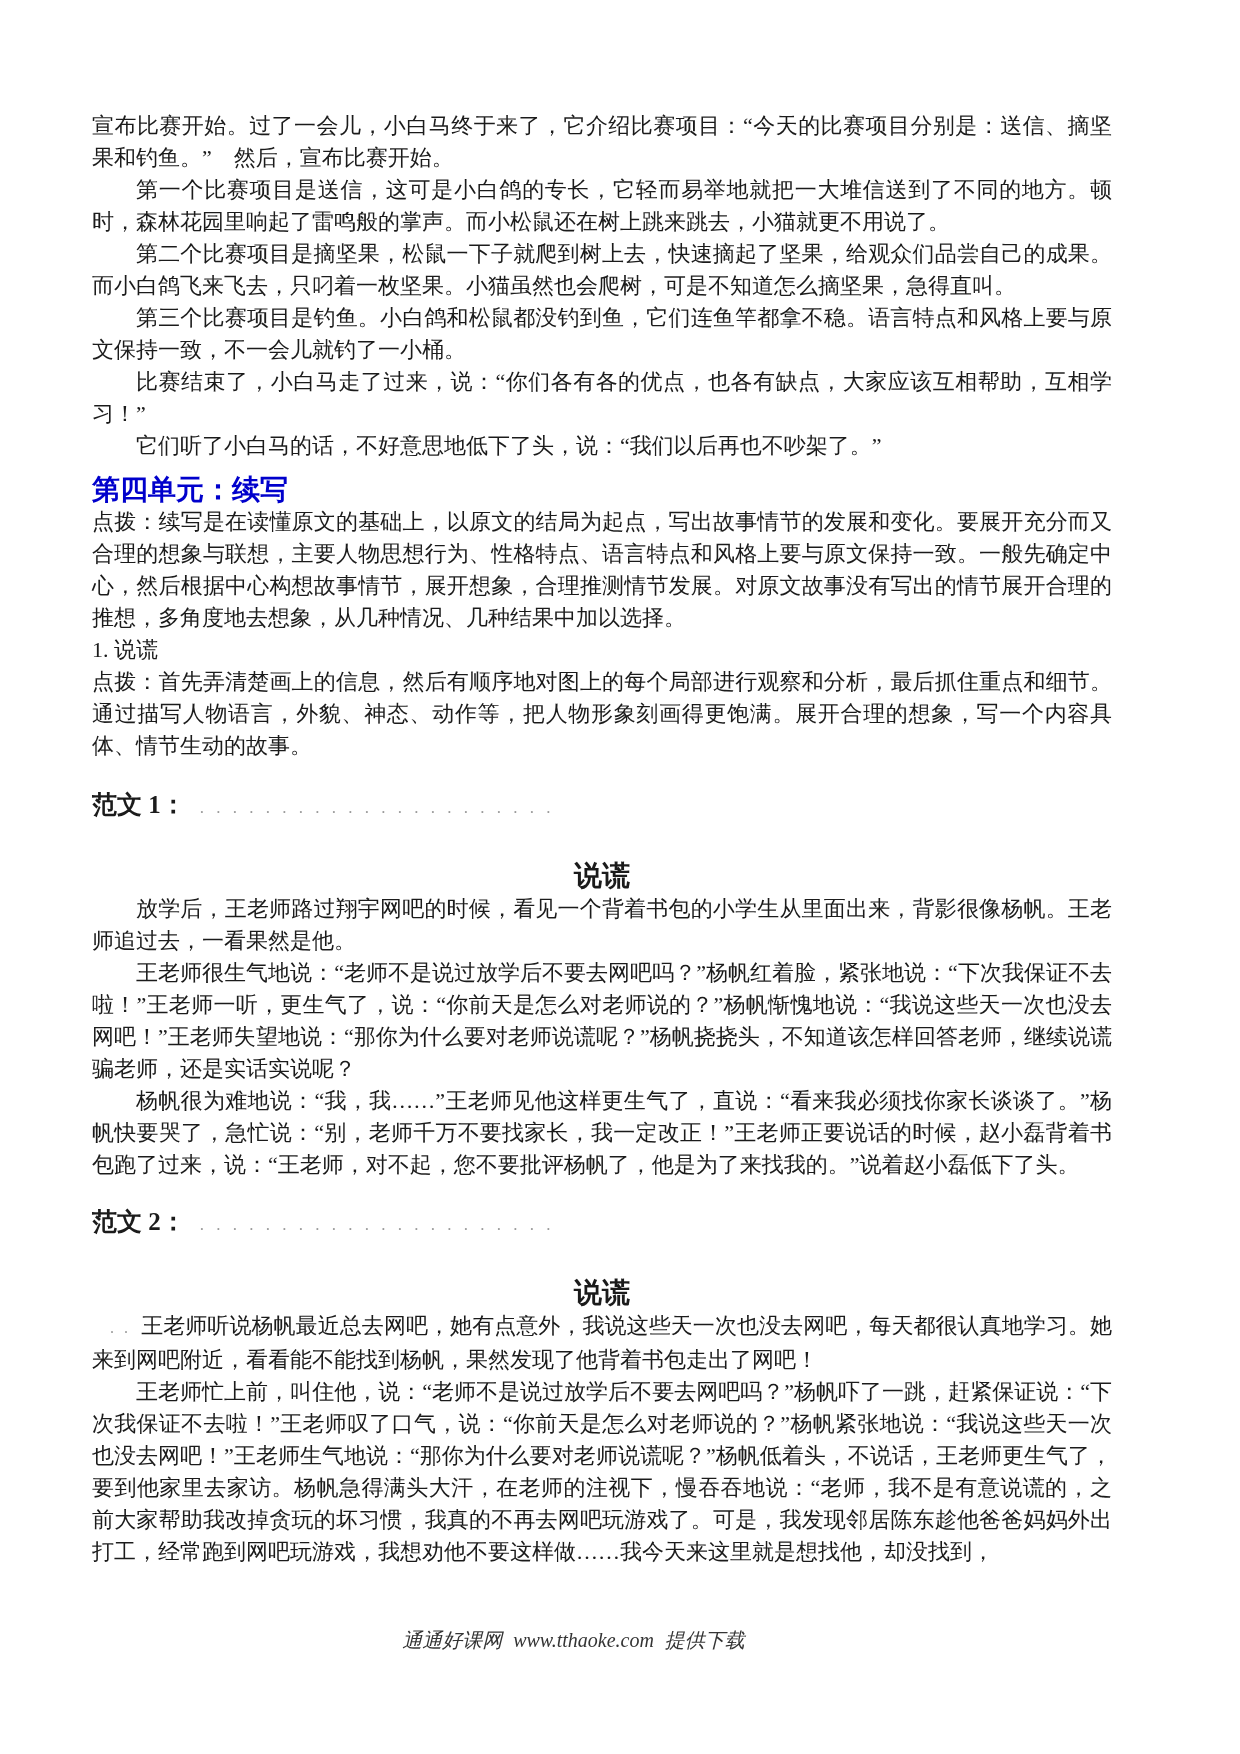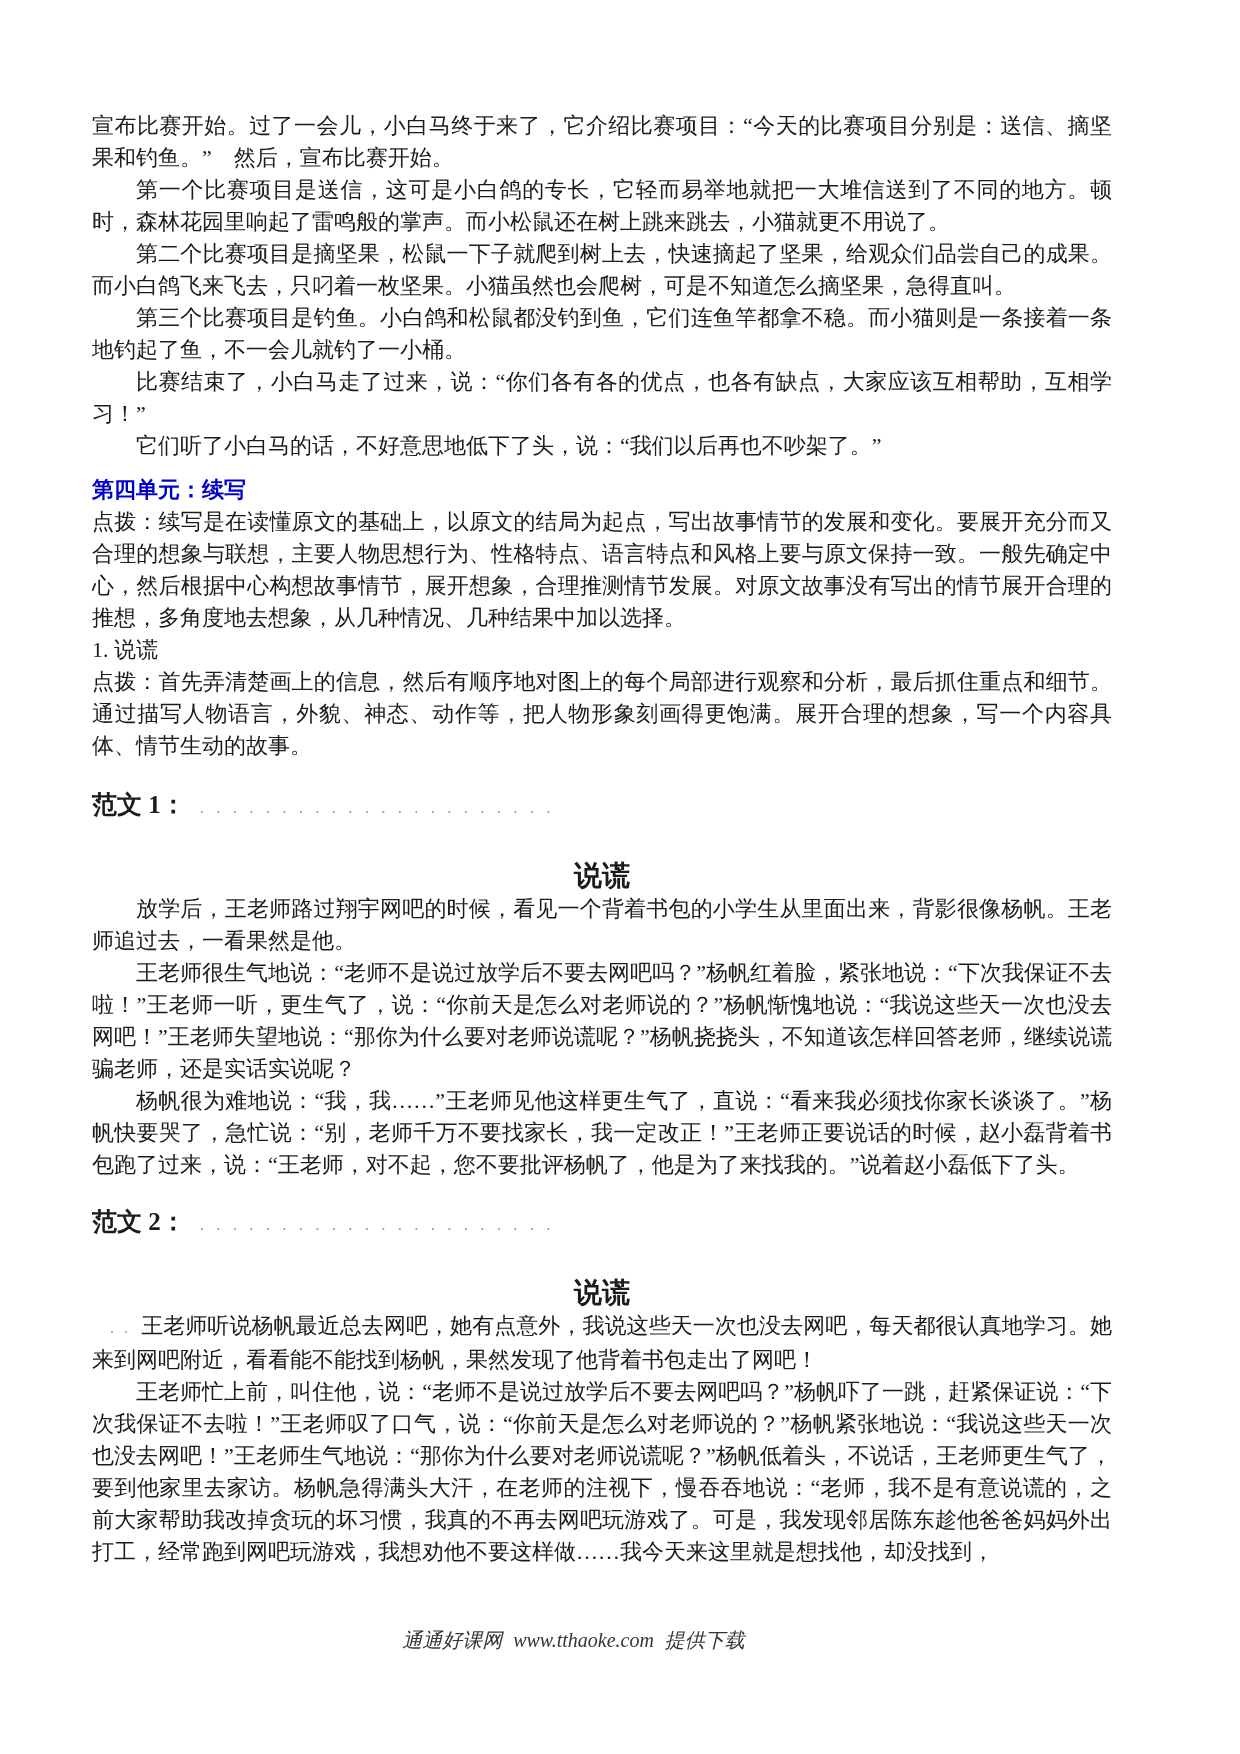--- a/index.html
+++ b/index.html
@@ -27,21 +27,21 @@
     font-size:22px;
     line-height:32px;
     text-align:justify;
     text-justify:inter-ideograph;
     color:var(--text-color);
   }
   p.indent{text-indent:2em;}
   .blue{color:var(--accent-blue);}
   .unit-heading{
     margin:12px 0 0 0;
-    font-size:22px;
+    font-size:28px;
     line-height:32px;
     font-weight:bold;
     color:var(--accent-blue);
   }
   .sample-label-row{
     margin-top:26px;
     line-height:34px;
     white-space:nowrap;
   }
   .sample-label-row.second{margin-top:24px;}
@@ -86,21 +86,21 @@
   }
 </style>
 </head>
 <body>
 
 <div class="content">
 
   <p class="body">宣布比赛开始。过了一会儿，小白马终于来了，它介绍比赛项目：“今天的比赛项目分别是：送信、摘坚果和钓鱼。”　然后，宣布比赛开始。</p>
   <p class="body indent">第一个比赛项目是送信，这可是小白鸽的专长，它轻而易举地就把一大堆信送到了不同的地方。顿时，森林花园里响起了雷鸣般的掌声。而小松鼠还在树上跳来跳去，小猫就更不用说了。</p>
   <p class="body indent">第二个比赛项目是摘坚果，松鼠一下子就爬到树上去，快速摘起了坚果，给观众们品尝自己的成果。而小白鸽飞来飞去，只叼着一枚坚果。小猫虽然也会爬树，可是不知道怎么摘坚果，急得直叫。</p>
-  <p class="body indent">第三个比赛项目是钓鱼。小白鸽和松鼠都没钓到鱼，它们连鱼竿都拿不稳。而小猫则是一条接着一条地钓起了鱼，不一会儿就钓了一小桶。</p>
+  <p class="body indent">第三个比赛项目是钓鱼。小白鸽和松鼠都没钓到鱼，它们连鱼竿都拿不稳。语言特点和风格上要与原文保持一致，不一会儿就钓了一小桶。</p>
   <p class="body indent">比赛结束了，小白马走了过来，说：“你们各有各的优点，也各有缺点，大家应该互相帮助，互相学习！”</p>
   <p class="body indent">它们听了小白马的话，不好意思地低下了头，说：“我们以后再也不吵架了。”</p>
 
   <p class="unit-heading">第四单元：续写</p>
   <p class="body blue">点拨：续写是在读懂原文的基础上，以原文的结局为起点，写出故事情节的发展和变化。要展开充分而又合理的想象与联想，主要人物思想行为、性格特点、语言特点和风格上要与原文保持一致。一般先确定中心，然后根据中心构想故事情节，展开想象，合理推测情节发展。对原文故事没有写出的情节展开合理的推想，多角度地去想象，从几种情况、几种结果中加以选择。</p>
 
   <p class="body">1. 说谎</p>
   <p class="body">点拨：首先弄清楚画上的信息，然后有顺序地对图上的每个局部进行观察和分析，最后抓住重点和细节。通过描写人物语言，外貌、神态、动作等，把人物形象刻画得更饱满。展开合理的想象，写一个内容具体、情节生动的故事。</p>
 
   <div class="sample-label-row">

